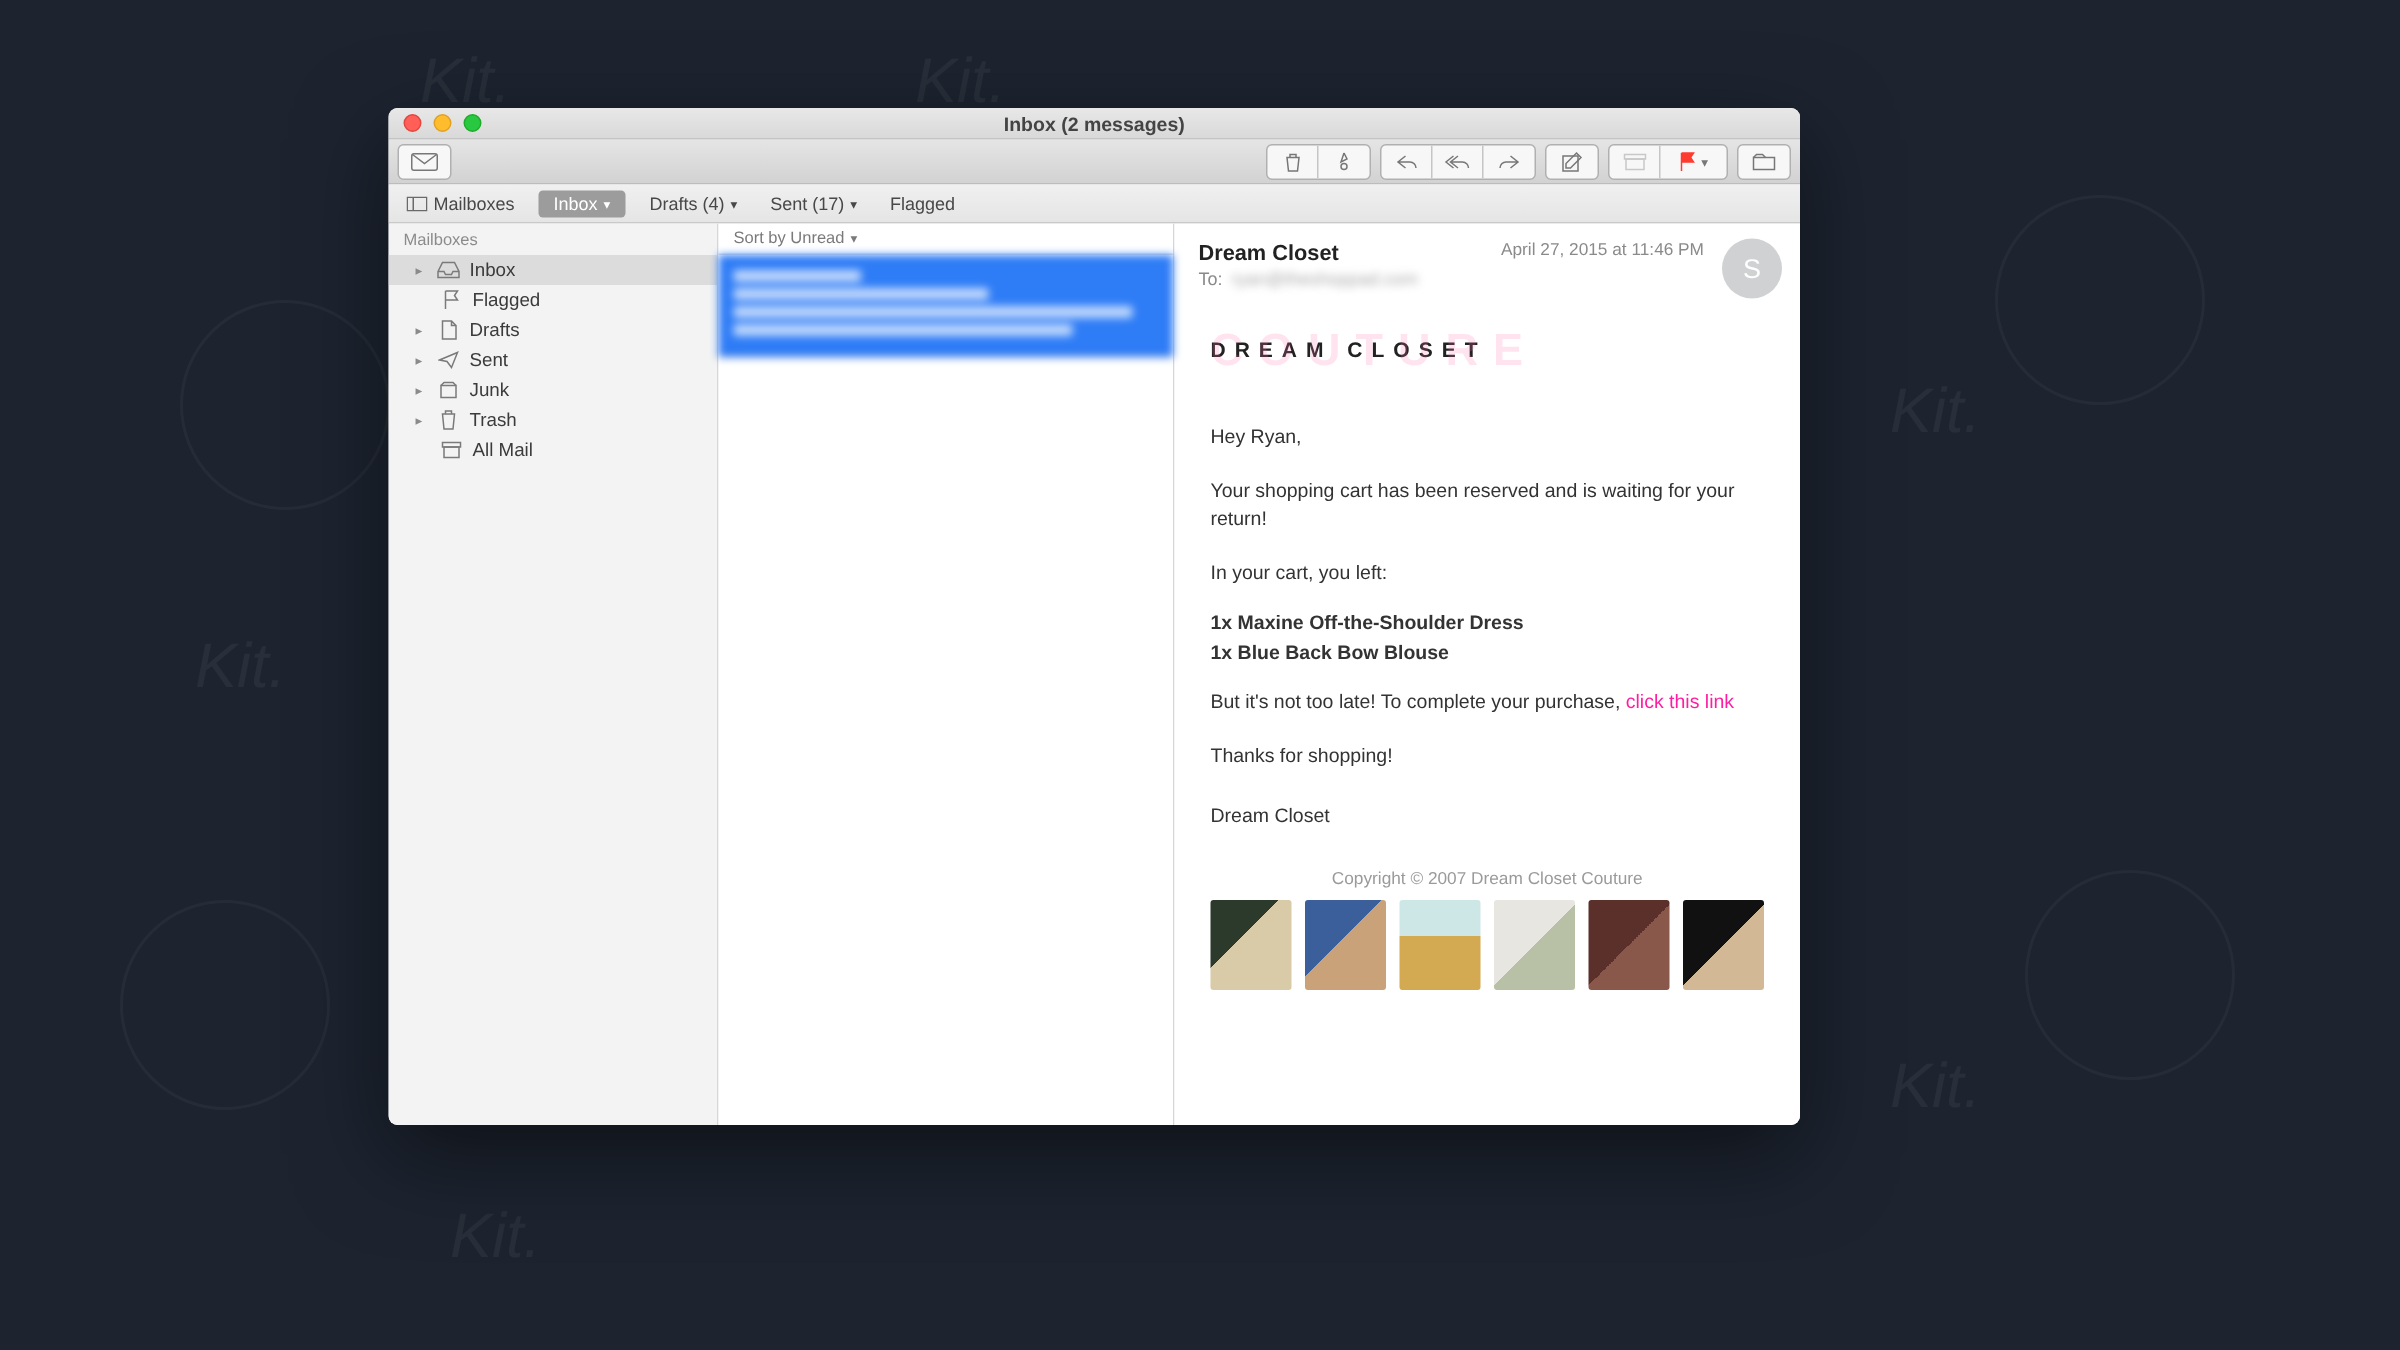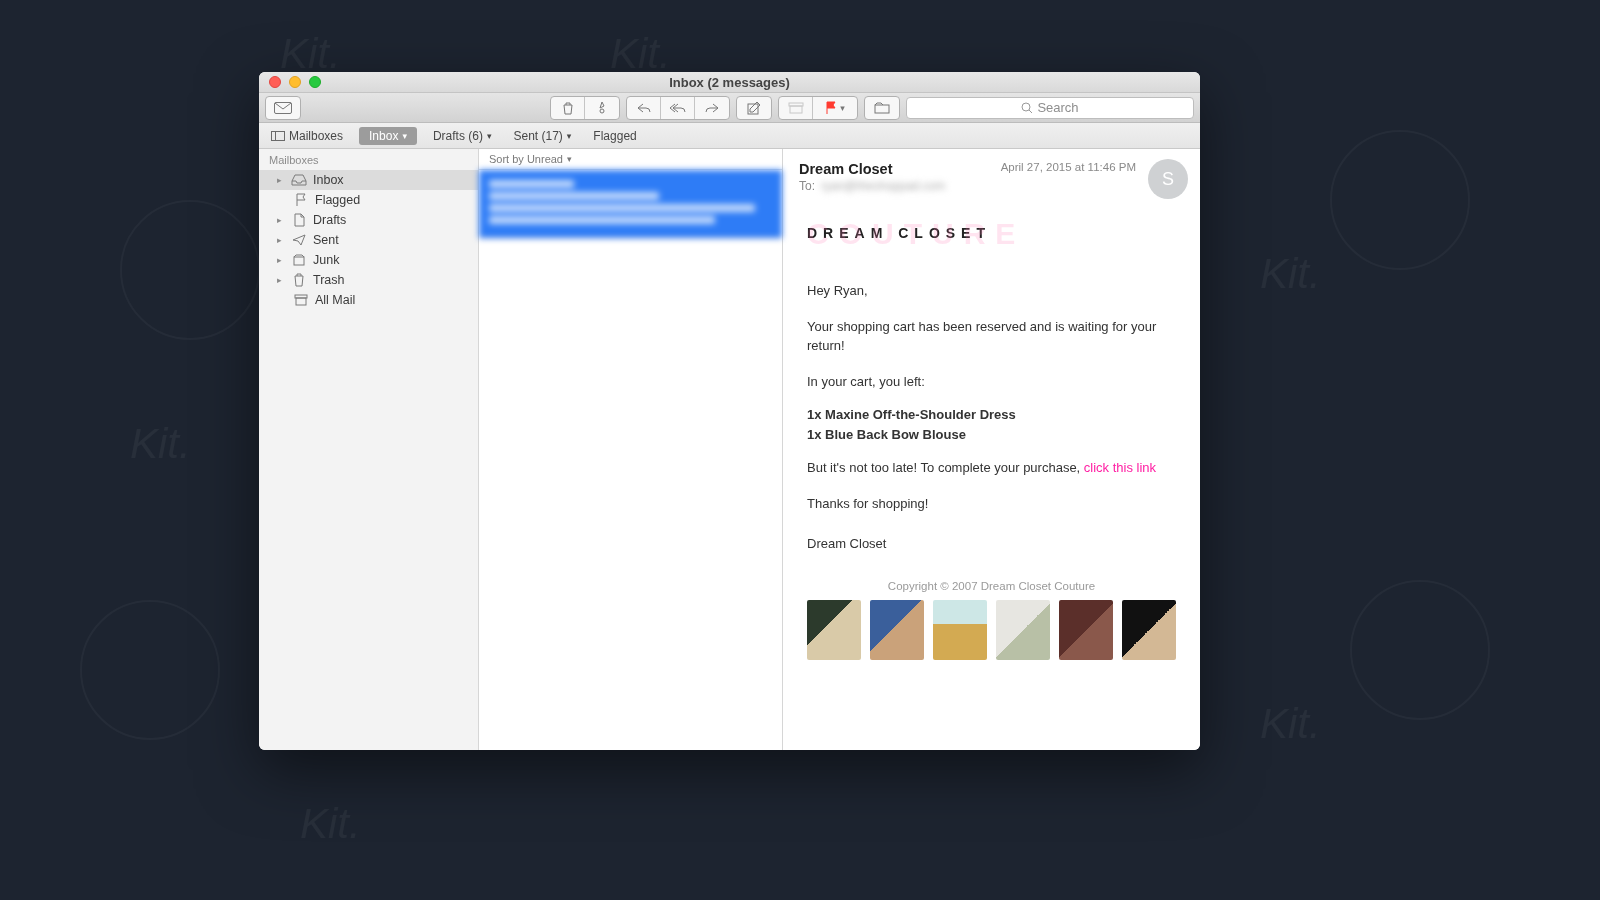--- a/index.html
+++ b/index.html
@@ -274,43 +274,36 @@
       </div>
     </div>
     <div class="tb-group">
       <div class="tb-btn">
         <svg width="16" height="12" viewBox="0 0 16 12">
             <rect x="1" y="3" width="14" height="8" fill="none" stroke="#777"></rect>
             <path d="M1 3 l2 -2 h4 l2 2" fill="none" stroke="#777"></path>
           </svg>
       </div>
     </div>
-    <div class="search">
-      <svg width="12" height="12" viewBox="0 0 12 12">
-          <circle cx="5" cy="5" r="4" fill="none" stroke="#999"></circle>
-          <path d="M8 8 l3 3" stroke="#999"></path>
-        </svg>
-      <span>Search</span>
-    </div>
   </div>
 
   <div class="favbar">
     <div class="fav-item">
       <svg width="14" height="10" viewBox="0 0 14 10">
           <rect x="0.5" y="0.5" width="13" height="9" fill="none" stroke="#6a6a6a"></rect>
           <line x1="4.5" y1="0.5" x2="4.5" y2="9.5" stroke="#6a6a6a"></line>
         </svg>
       <span>Mailboxes</span>
     </div>
     <div class="fav-item pill">
       <span>Inbox</span>
       <span class="chev-sm">▾</span>
     </div>
     <div class="fav-item">
-      <span>Drafts (6)</span>
+      <span>Drafts (4)</span>
       <span class="chev-sm">▾</span>
     </div>
     <div class="fav-item">
       <span>Sent (17)</span>
       <span class="chev-sm">▾</span>
     </div>
     <div class="fav-item">
       <span>Flagged</span>
     </div>
   </div>

